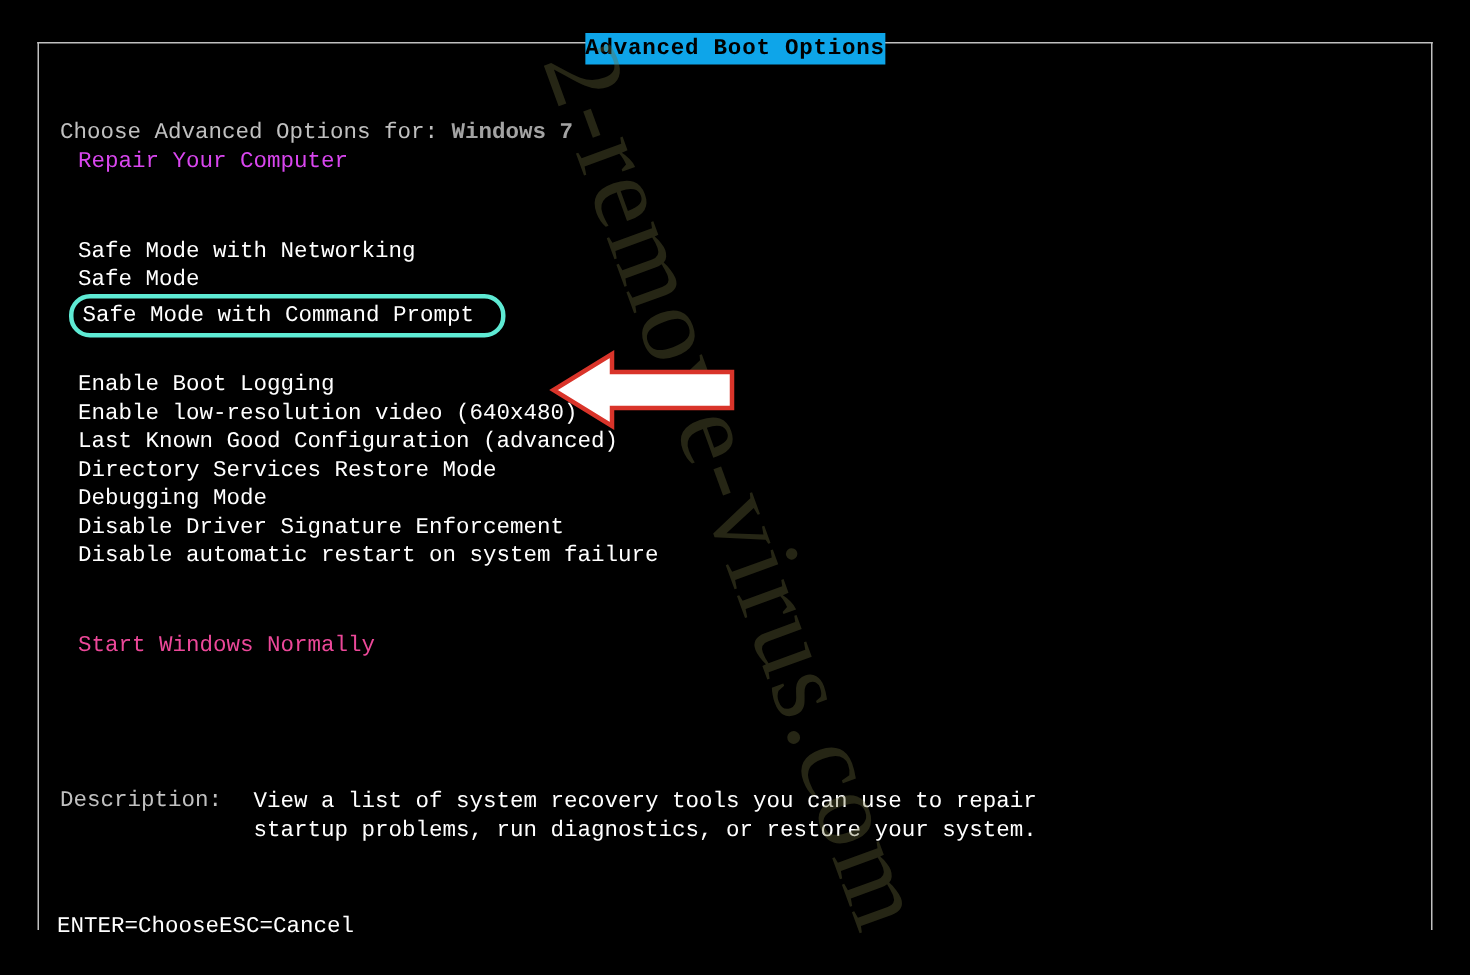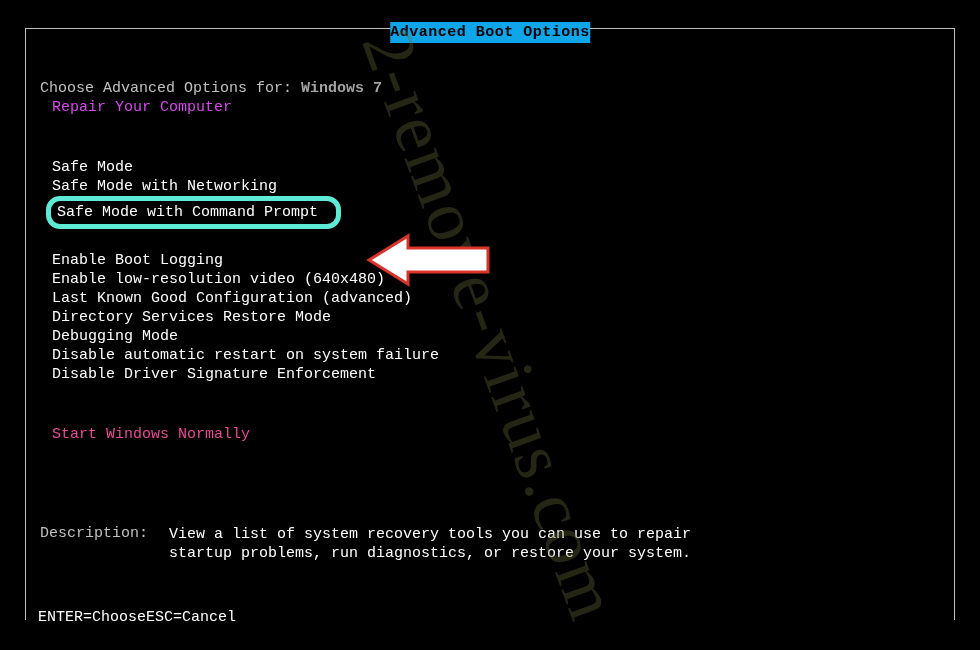--- a/index.html
+++ b/index.html
@@ -70,21 +70,21 @@
     .options {
       padding-left: 12px;
     }
     .option {
       color: #fff;
       line-height: 19px;
       white-space: nowrap;
     }
     .option.highlighted {
       display: inline-block;
-      border: 5px solid #5eead4;
+      border: 3px solid #5eead4;
       border-radius: 14px;
       padding: 2px 18px 2px 6px;
       margin-left: -6px;
       text-align: right;
     }
     .group-gap {
       height: 22px;
     }
     .start-normal {
       color: #ec4899;
@@ -148,33 +148,33 @@
 <div class="title-bar">Advanced Boot Options</div>
 
 <div class="content">
   <div class="choose-line">
     <span>Choose Advanced Options for: </span><span class="os-name">Windows 7</span>
   </div>
 
   <div class="repair">Repair Your Computer</div>
 
   <div class="options">
+    <div class="option">Safe Mode with Networking</div>
     <div class="option">Safe Mode</div>
-    <div class="option">Safe Mode with Networking</div>
     <div><span class="option highlighted">Safe Mode with Command Prompt</span></div>
 
     <div class="group-gap"></div>
 
     <div class="option">Enable Boot Logging</div>
     <div class="option">Enable low-resolution video (640x480)</div>
     <div class="option">Last Known Good Configuration (advanced)</div>
     <div class="option">Directory Services Restore Mode</div>
     <div class="option">Debugging Mode</div>
+    <div class="option">Disable Driver Signature Enforcement</div>
     <div class="option">Disable automatic restart on system failure</div>
-    <div class="option">Disable Driver Signature Enforcement</div>
   </div>
 
   <div class="start-normal">Start Windows Normally</div>
 </div>
 
 <div class="description-block">
   <span class="desc-label">Description:</span>
   <span class="desc-text">View a list of system recovery tools you can use to repair startup problems, run diagnostics, or restore your system.</span>
 </div>
 

